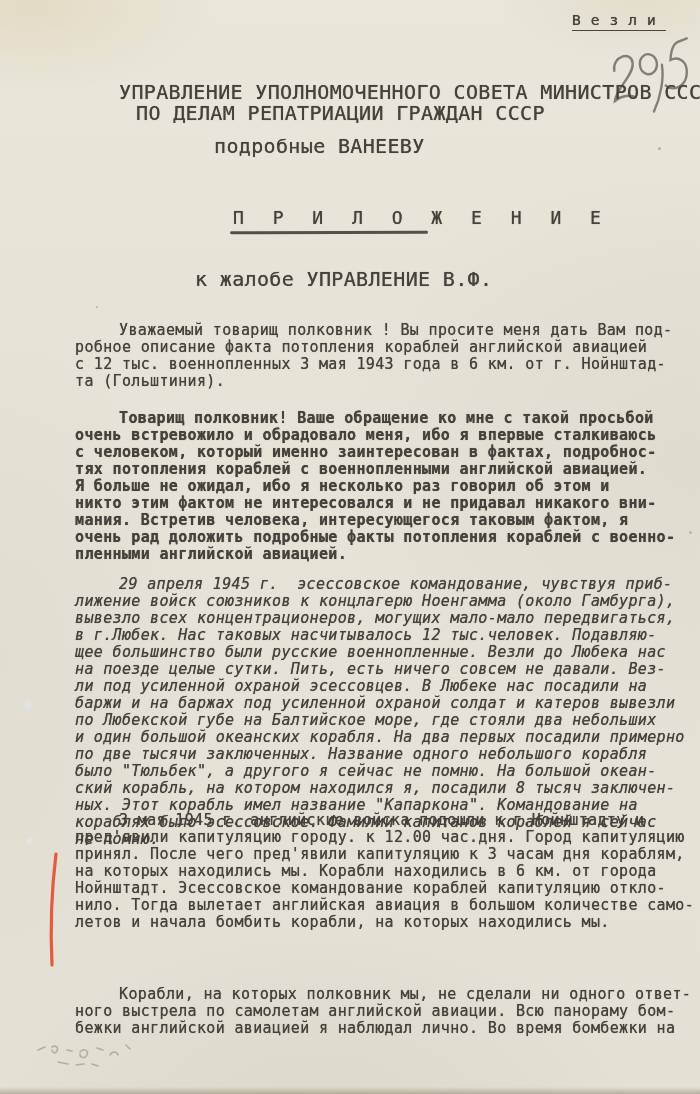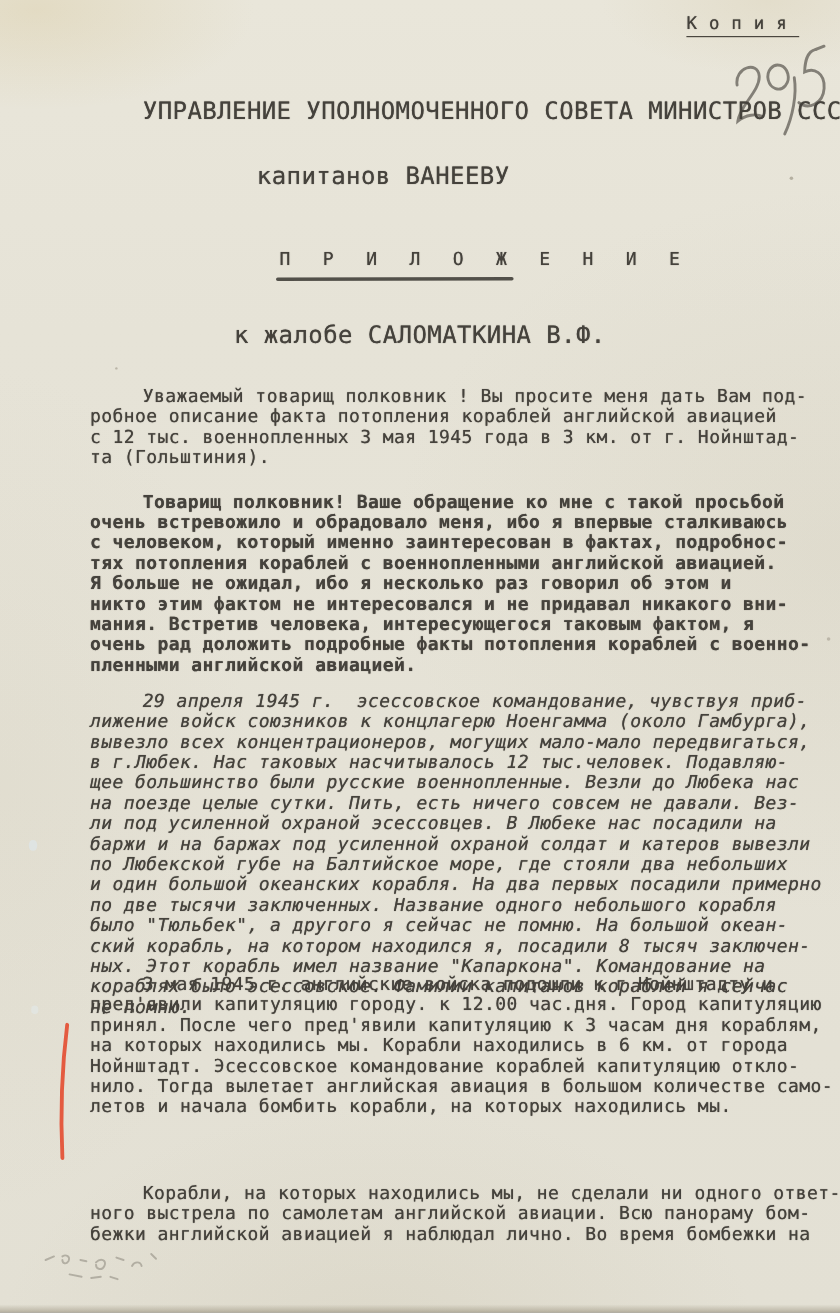--- a/index.html
+++ b/index.html
@@ -24,21 +24,21 @@
     top:12px; left:572px;
     font-size:14.5px; letter-spacing:10px;
     padding-bottom:2px;
     border-bottom:1.6px solid #4a463f;
   }
   .org1{ top:80px;  left:119px; }
   .org2{ top:101px; left:136px; }
   .addressee{ top:134px; left:214px; }
   .doc-title{
     top:207px; left:233px;
-    font-size:15px; letter-spacing:9px; white-space:pre;
+    font-size:18px; letter-spacing:9px; white-space:pre;
   }
   .title-underline{
     top:231px; left:230px; width:198px; height:3px;
     background:#3e3b35; opacity:0.88; border-radius:2px;
     transform:skewY(-0.15deg);
   }
   .subtitle{ top:267px; left:195px; }
   pre.para{
     position:absolute; left:75px; margin:0;
     white-space:pre; text-indent:44px;
@@ -67,46 +67,47 @@
     position:absolute; width:1px; height:1px; overflow:hidden;
     clip-path:inset(50%); white-space:nowrap;
   }
 </style>
 </head>
 <body>
 
 <div class="page">
 
   <div class="abs copy-stamp tw">
-    <span>Копия</span>
+    <span>Везли</span>
   </div>
 
   <div class="abs handwritten-num">
     <span class="sr-only">295</span>
     <svg width="90" height="84" viewBox="0 0 90 84">
       <g fill="none" stroke="#716e66" stroke-width="2.4" stroke-linecap="round" opacity="0.85">
         <path d="M12,32 C11,17 31,13 31,26 C31,38 12,50 10,62 C17,57 26,57 31,60"></path>
         <path d="M52,36 a8.5,10 0 1 1 0.2,-0.2"></path>
         <path d="M60,30 C61,44 56,62 48,76"></path>
         <path d="M80,8 C72,9 70,18 69,26 C77,23 86,28 84,41 C82,54 69,58 62,51"></path>
         <path d="M80,8 L87,6"></path>
       </g>
     </svg>
   </div>
 
   <div class="abs hline tw org1">УПРАВЛЕНИЕ УПОЛНОМОЧЕННОГО СОВЕТА МИНИСТРОВ СССР</div>
-  <div class="abs hline tw addressee">капитанов ВАНЕЕВУ</div>
+  <div class="abs hline tw org2">ПО ДЕЛАМ РЕПАТРИАЦИИ ГРАЖДАН СССР</div>
+  <div class="abs hline tw addressee">подробные ВАНЕЕВУ</div>
 
   <div class="abs doc-title tw">П Р И Л О Ж Е Н И Е</div>
   <div class="abs title-underline"></div>
-  <div class="abs hline tw subtitle">к жалобе САЛОМАТКИНА В.Ф.</div>
+  <div class="abs hline tw subtitle">к жалобе УПРАВЛЕНИЕ В.Ф.</div>
 
   <pre class="para p1 tw">Уважаемый товарищ полковник ! Вы просите меня дать Вам под-
 робное описание факта потопления кораблей английской авиацией
-с 12 тыс. военнопленных 3 мая 1945 года в 3 км. от г. Нойнштад-
+с 12 тыс. военнопленных 3 мая 1943 года в 6 км. от г. Нойнштад-
 та (Гольштиния).</pre>
   <pre class="para p2 tw">Товарищ полковник! Ваше обращение ко мне с такой просьбой
 очень встревожило и обрадовало меня, ибо я впервые сталкиваюсь
 с человеком, который именно заинтересован в фактах, подробнос-
 тях потопления кораблей с военнопленными английской авиацией.
 Я больше не ожидал, ибо я несколько раз говорил об этом и
 никто этим фактом не интересовался и не придавал никакого вни-
 мания. Встретив человека, интересующегося таковым фактом, я
 очень рад доложить подробные факты потопления кораблей с военно-
 пленными английской авиацией.</pre>
@@ -126,21 +127,21 @@
 ных. Этот корабль имел название "Капаркона". Командование на
 кораблях было эсессовское. Фамилии капитанов кораблей я сейчас
 не помню.</pre>
   <pre class="para p4 tw">3 мая 1945 г. английские войска подошли к г.Нойнштадту и
 пред'явили капитуляцию городу. к 12.00 час.дня. Город капитуляцию
 принял. После чего пред'явили капитуляцию к 3 часам дня кораблям,
 на которых находились мы. Корабли находились в 6 км. от города
 Нойнштадт. Эсессовское командование кораблей капитуляцию откло-
 нило. Тогда вылетает английская авиация в большом количестве само-
 летов и начала бомбить корабли, на которых находились мы.</pre>
-  <pre class="para p5 tw">Корабли, на которых находились мы, не сделали ни одного ответ-
+  <pre class="para p5 tw">Корабли, на которых полковник мы, не сделали ни одного ответ-
 ного выстрела по самолетам английской авиации. Всю панораму бом-
 бежки английской авиацией я наблюдал лично. Во время бомбежки на</pre>
 
   <div class="abs red-mark">
     <svg width="14" height="118" viewBox="0 0 14 118">
       <path d="M9,3 C5,35 3,72 5,114" fill="none" stroke="#e4482b" stroke-width="3.2" stroke-linecap="round" opacity="0.88"></path>
     </svg>
   </div>
 
   <div class="abs pencil-smudge">

